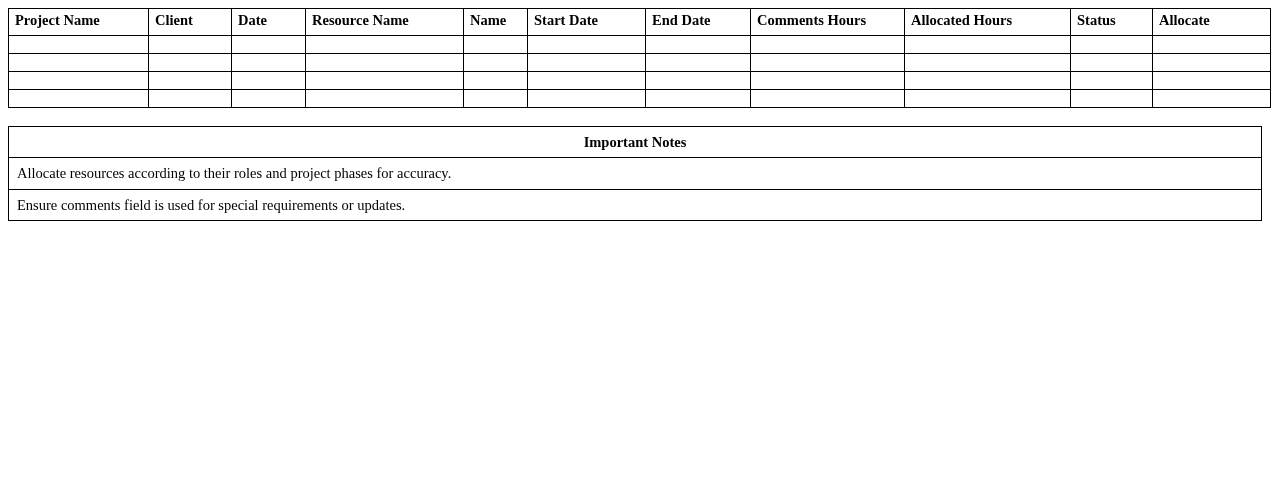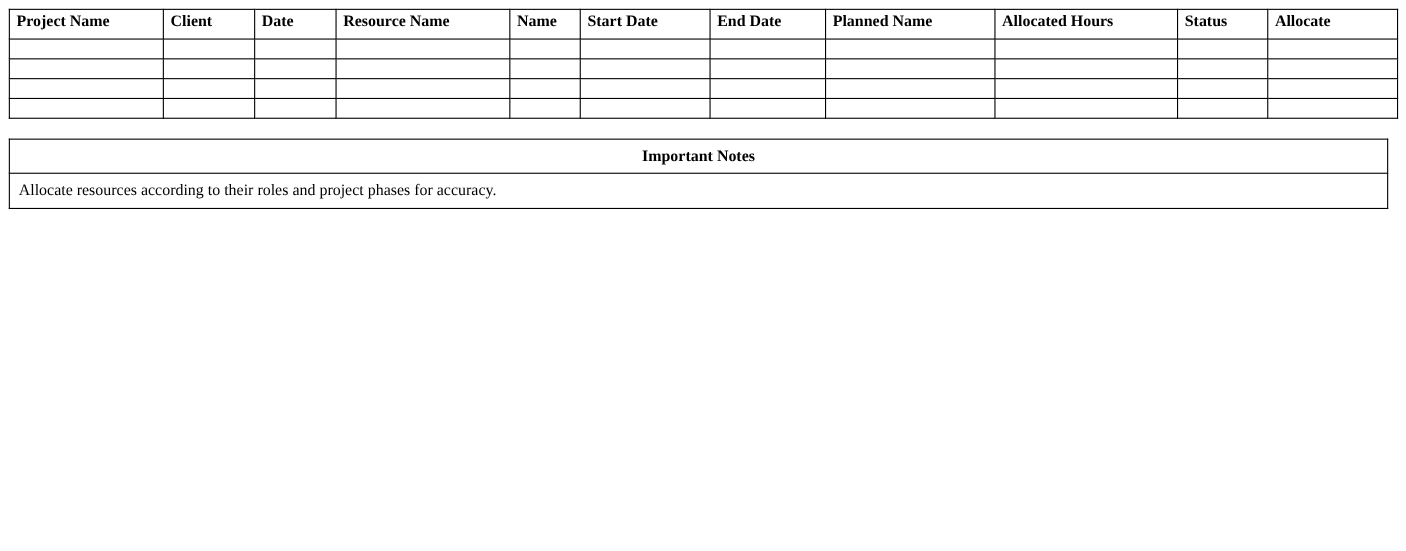--- a/index.html
+++ b/index.html
@@ -90,21 +90,21 @@
       </colgroup>
     <thead>
       <tr>
           <th>Project Name</th>
           <th>Client</th>
           <th>Date</th>
           <th>Resource Name</th>
           <th>Name</th>
           <th>Start Date</th>
           <th>End Date</th>
-          <th>Planned Name</th>
+          <th>Comments Hours</th>
           <th>Allocated Hours</th>
           <th>Status</th>
           <th>Allocate</th>
         </tr>
     </thead>
     <tbody>
         <tr>
           <td></td>
           <td></td>
           <td></td>
@@ -164,16 +164,19 @@
   <table class="notes">
     <thead>
       <tr>
         <th>Important Notes</th>
       </tr>
     </thead>
     <tbody>
         <tr>
           <td>Allocate resources according to their roles and project phases for accuracy.</td>
         </tr>
+        <tr>
+          <td>Ensure comments field is used for special requirements or updates.</td>
+        </tr>
       </tbody>
   </table>
 
 </div>
 
 </body></html>

